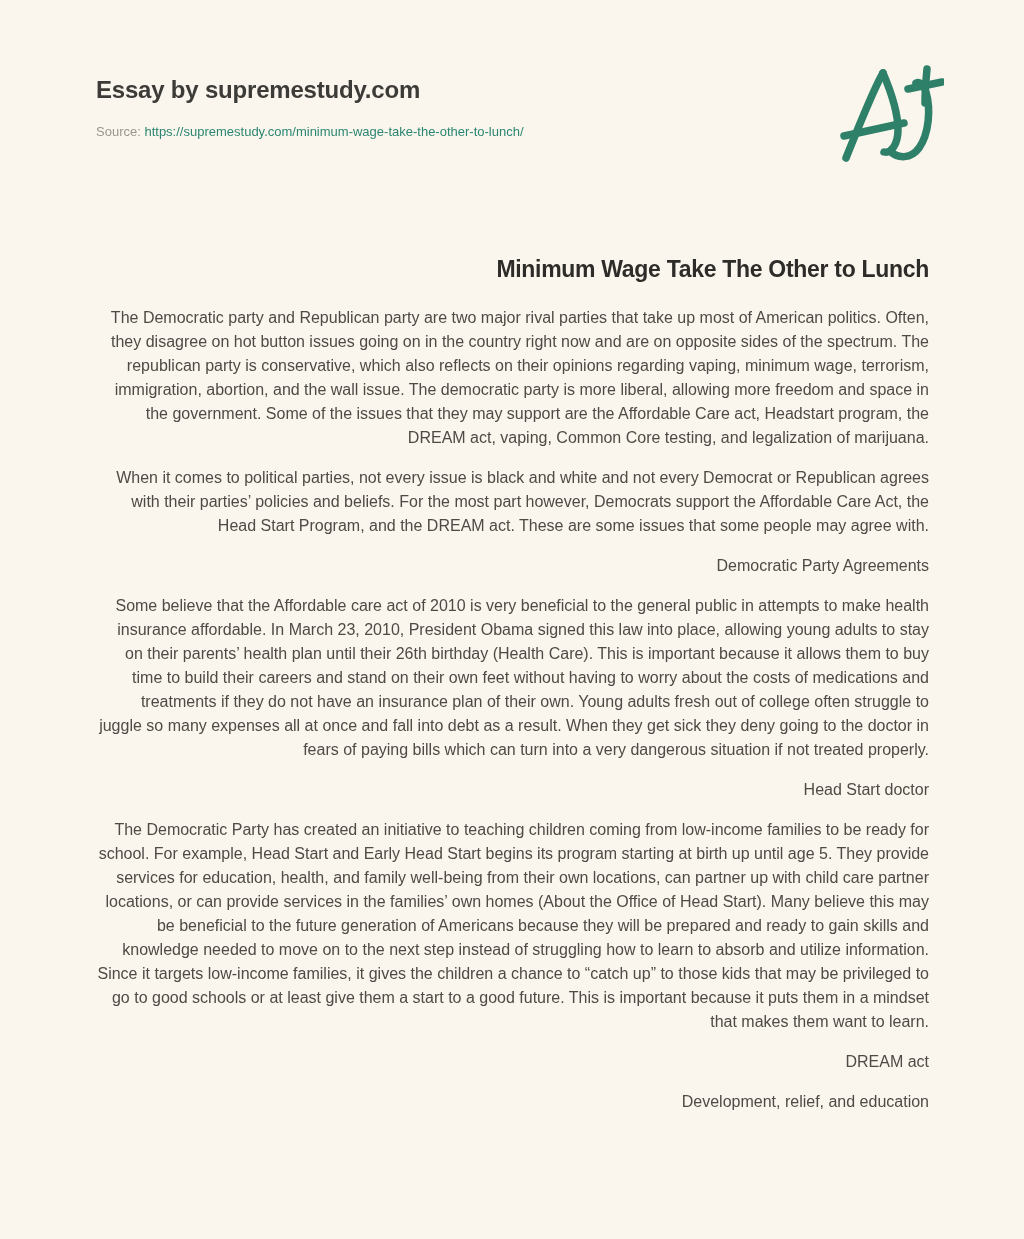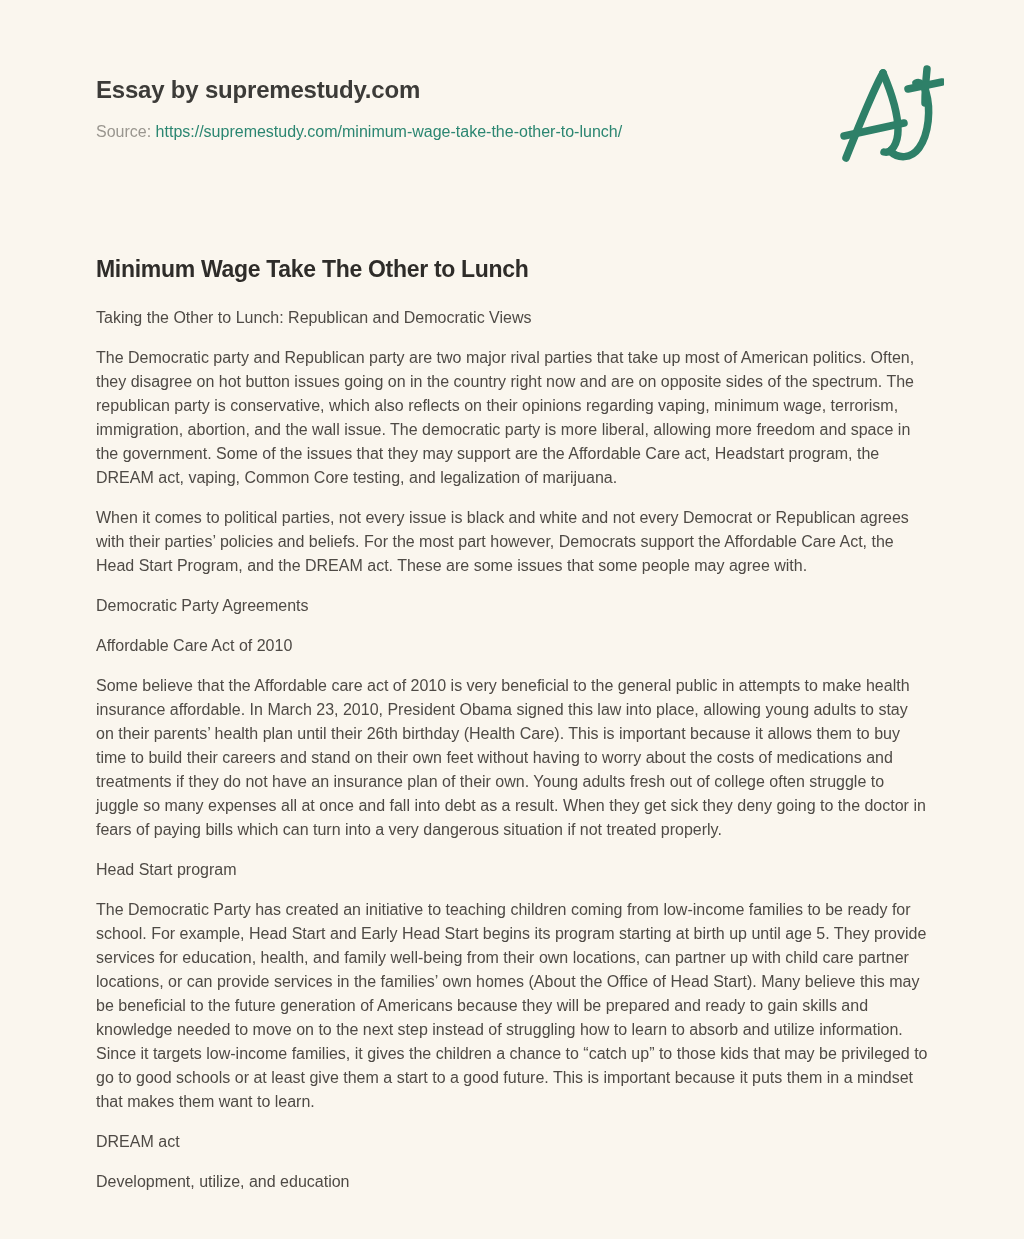--- a/index.html
+++ b/index.html
@@ -12,36 +12,37 @@
     background: #faf6ee;
     font-family: "Liberation Sans", sans-serif;
     -webkit-font-smoothing: antialiased;
   }
   .page {
     position: relative;
     width: 1012px;
     height: 1239px;
     overflow: hidden;
     background: #faf6ee;
+    text-align: right;
   }
   .header-title {
     position: absolute;
     left: 96px;
     top: 76px;
     font-size: 24px;
     line-height: 28px;
     font-weight: 700;
     color: #3c3b38;
     letter-spacing: -0.2px;
   }
   .source-line {
     position: absolute;
     left: 96px;
     top: 122px;
-    font-size: 16px;
+    font-size: 13px;
     line-height: 20px;
   }
   .source-label {
     color: #9a968f;
   }
   .source-link {
     color: #2b8671;
     text-decoration: none;
   }
   .logo {
@@ -99,34 +100,32 @@
         <path d="M89 5 C88 15 87 28 87 39"></path>
 
         <path d="M70 25 L104 18"></path>
       </g>
     </svg>
   </div>
 
   <div class="article">
     <h1 class="article-title">Minimum Wage Take The Other to Lunch</h1>
 
-    <p>Taking the Other to Lunch: Republican and Democratic Views</p>
 
     <p>The Democratic party and Republican party are two major rival parties that take up most of American politics. Often, they disagree on hot button issues going on in the country right now and are on opposite sides of the spectrum. The republican party is conservative, which also reflects on their opinions regarding vaping, minimum wage, terrorism, immigration, abortion, and the wall issue. The democratic party is more liberal, allowing more freedom and space in the government. Some of the issues that they may support are the Affordable Care act, Headstart program, the DREAM act, vaping, Common Core testing, and legalization of marijuana.</p>
 
     <p>When it comes to political parties, not every issue is black and white and not every Democrat or Republican agrees with their parties’ policies and beliefs. For the most part however, Democrats support the Affordable Care Act, the Head Start Program, and the DREAM act. These are some issues that some people may agree with.</p>
 
     <p>Democratic Party Agreements</p>
 
-    <p>Affordable Care Act of 2010</p>
 
     <p>Some believe that the Affordable care act of 2010 is very beneficial to the general public in attempts to make health insurance affordable. In March 23, 2010, President Obama signed this law into place, allowing young adults to stay on their parents’ health plan until their 26th birthday (Health Care). This is important because it allows them to buy time to build their careers and stand on their own feet without having to worry about the costs of medications and treatments if they do not have an insurance plan of their own. Young adults fresh out of college often struggle to juggle so many expenses all at once and fall into debt as a result. When they get sick they deny going to the doctor in fears of paying bills which can turn into a very dangerous situation if not treated properly.</p>
 
-    <p>Head Start program</p>
+    <p>Head Start doctor</p>
 
     <p>The Democratic Party has created an initiative to teaching children coming from low-income families to be ready for school. For example, Head Start and Early Head Start begins its program starting at birth up until age 5. They provide services for education, health, and family well-being from their own locations, can partner up with child care partner locations, or can provide services in the families’ own homes (About the Office of Head Start). Many believe this may be beneficial to the future generation of Americans because they will be prepared and ready to gain skills and knowledge needed to move on to the next step instead of struggling how to learn to absorb and utilize information. Since it targets low-income families, it gives the children a chance to “catch up” to those kids that may be privileged to go to good schools or at least give them a start to a good future. This is important because it puts them in a mindset that makes them want to learn.</p>
 
     <p>DREAM act</p>
 
-    <p>Development, utilize, and education</p>
+    <p>Development, relief, and education</p>
   </div>
 
 </div>
 
 </body></html>

